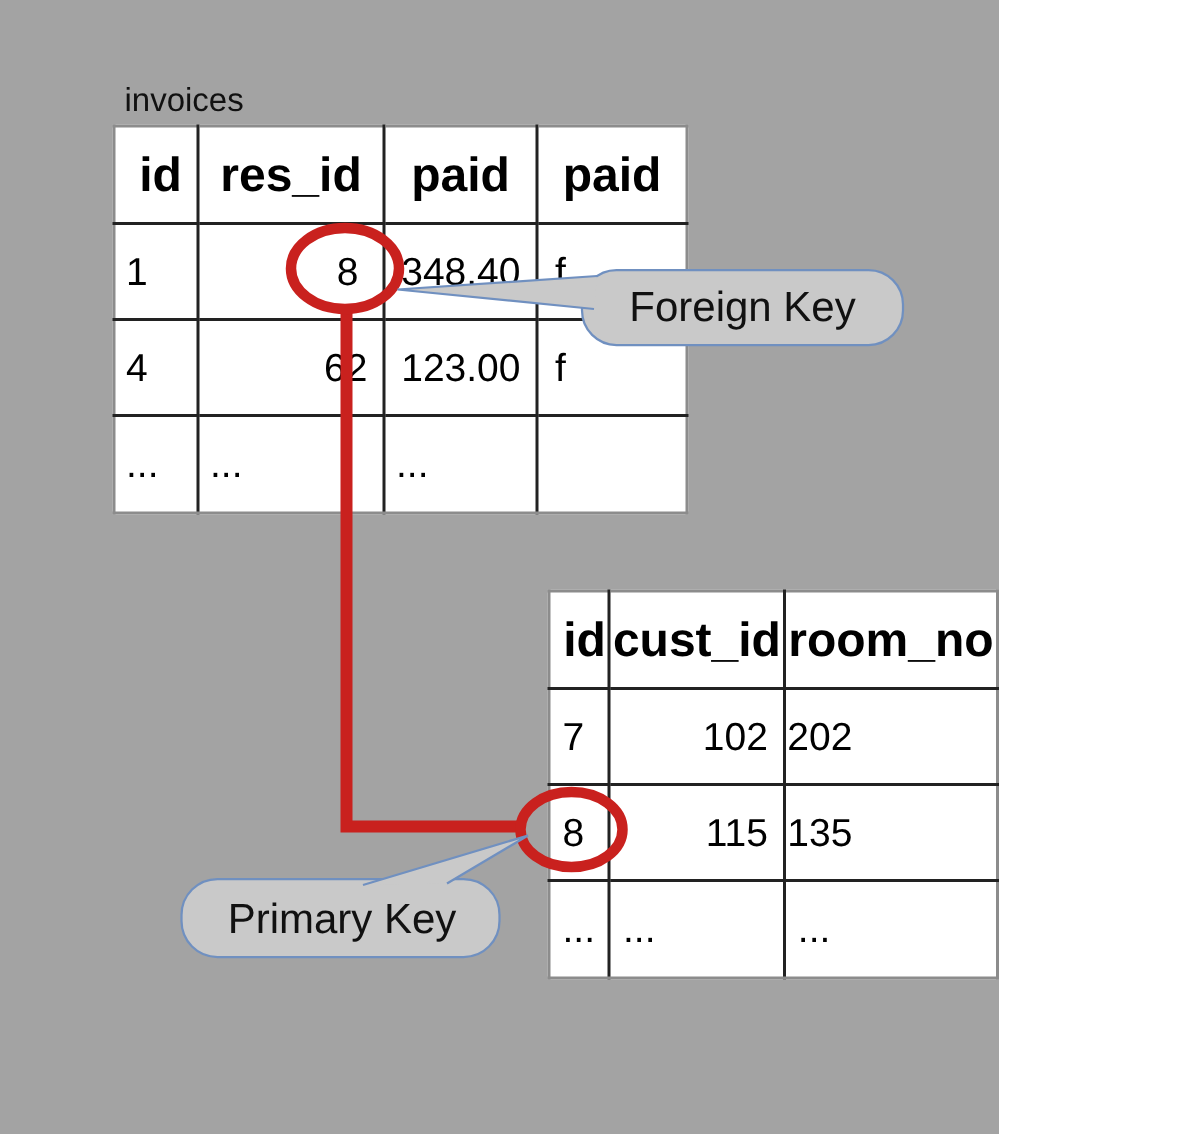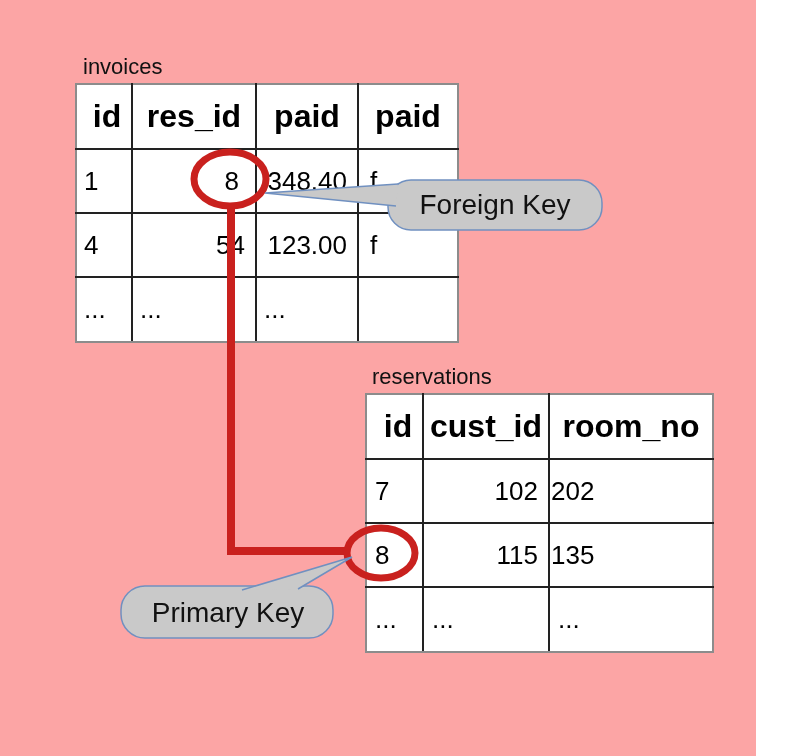--- a/index.html
+++ b/index.html
@@ -3,23 +3,23 @@
 <meta charset="utf-8">
 <style>
   html, body {
     margin: 0;
     padding: 0;
     background: #ffffff;
     font-family: "Liberation Sans", sans-serif;
   }
   #canvas {
     position: relative;
-    width: 756px;
+    width: 666px;
     height: 756px;
-    background: #fca5a5;
+    background: #a3a3a3;
     overflow: hidden;
   }
   .table-title {
     position: absolute;
     font-size: 22px;
     color: #111111;
     white-space: nowrap;
   }
   table.dbtable {
     position: absolute;
@@ -91,34 +91,33 @@
       <th class="ac">paid</th>
     </tr>
     <tr style="height:64px">
       <td class="al pl7">1</td>
       <td class="ar pr16">8</td>
       <td class="ar pr10">348.40</td>
       <td class="al pl11">f</td>
     </tr>
     <tr style="height:64px">
       <td class="al pl7">4</td>
-      <td class="ar pr10">54</td>
+      <td class="ar pr10">62</td>
       <td class="ar pr10">123.00</td>
       <td class="al pl11">f</td>
     </tr>
     <tr style="height:65px">
       <td class="al pl7">...</td>
       <td class="al pl7">...</td>
       <td class="al pl7">...</td>
       <td class="al pl7"></td>
     </tr>
   </tbody>
     </table>
 
-  <div class="table-title" style="left:372px; top:364px;">reservations</div>
 
   <table class="dbtable" style="left:365px; top:393px;">
     <colgroup>
       <col style="width:57px">
         <col style="width:126px">
         <col style="width:164px">
     </colgroup>
     <tbody>
         <tr style="height:65px">
       <th class="al pl8">id</th>

